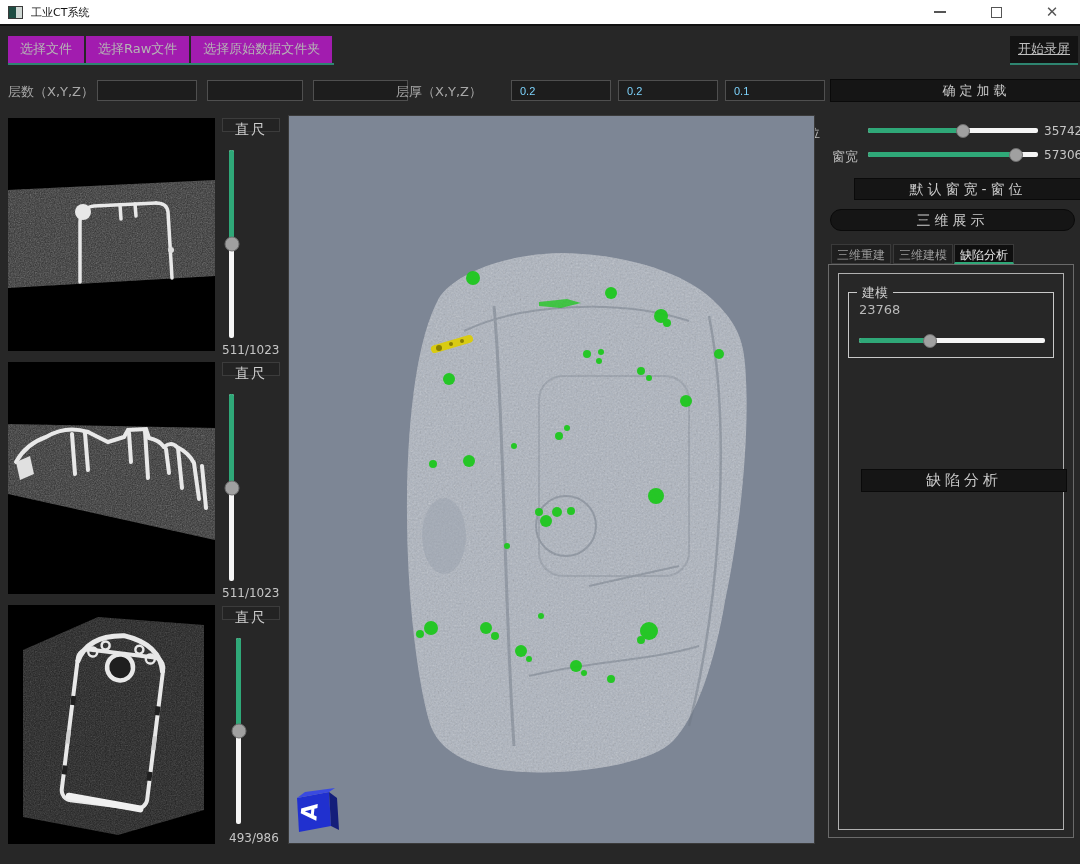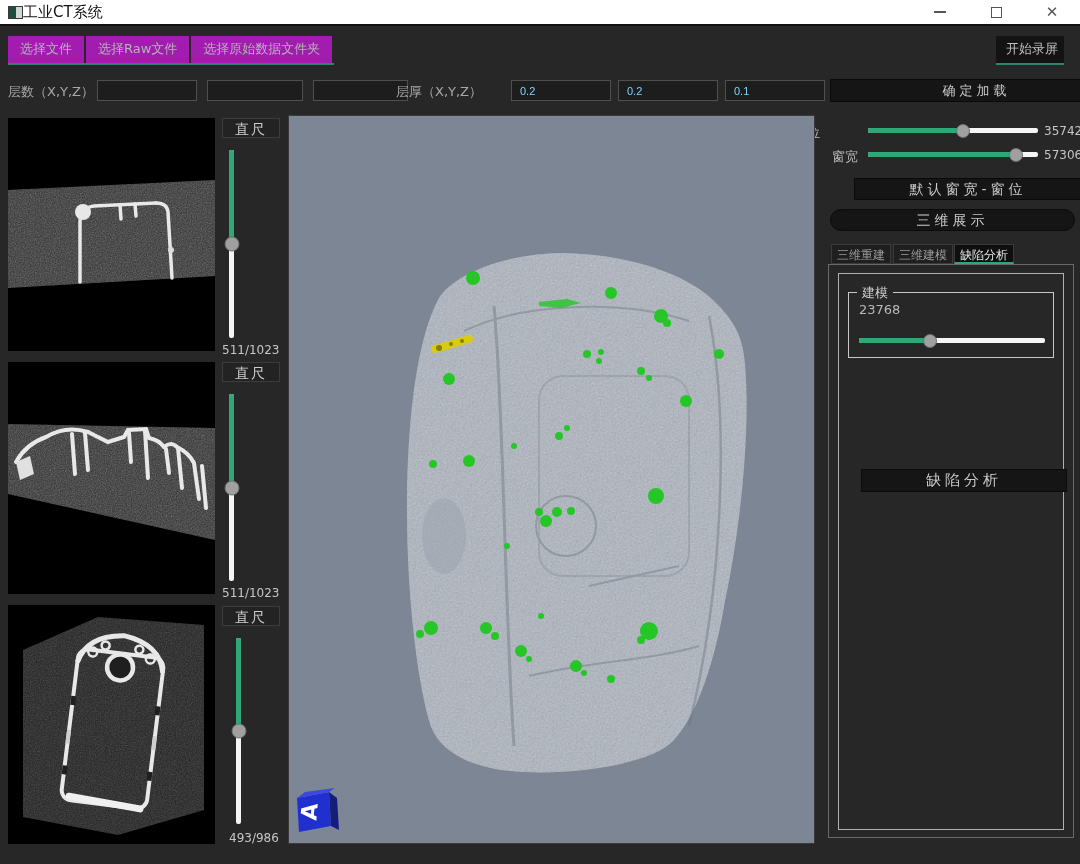--- a/index.html
+++ b/index.html
@@ -1,31 +1,31 @@
 <!DOCTYPE html>
 <html><head>
 <meta charset="utf-8">
 <style>
   * { margin:0; padding:0; box-sizing:border-box; }
   html,body { width:1080px; height:864px; background:#272727; font-family:"DejaVu Sans","Liberation Sans",sans-serif; overflow:hidden; position:relative; }
 
   
   .titlebar { position:absolute; top:0; left:0; width:1080px; height:26px; background:#ffffff; border-bottom:2px solid #111; display:flex; align-items:center; }
   .app-icon { width:15px; height:13px; margin-left:8px; background:linear-gradient(90deg,#1e4d43 0 55%,#cfd8d4 55% 100%); border:1px solid #3a3a3a; }
-  .title-text { font-size:15px; color:#111; }
+  .title-text { margin-left:8px; font-size:11px; color:#111; }
   .win-controls { position:absolute; right:0; top:0; height:24px; display:flex; }
   .win-btn { width:56px; height:24px; display:flex; align-items:center; justify-content:center; color:#444; cursor:pointer; }
   .min-glyph { width:12px; border-top:2px solid #555; display:inline-block; }
   .max-glyph { width:11px; height:11px; border:1.5px solid #555; display:inline-block; }
   .close-glyph { font-size:15px; color:#555; line-height:1; }
 
   
   .menubar { position:absolute; top:36px; left:8px; display:flex; border-bottom:2px solid #2e8570; }
   .menu-btn { background:#a21caf; color:#b5b5b5; font-size:13px; padding:4px 12px 5px; margin-right:2px; cursor:pointer; white-space:nowrap; }
-  .record-btn { position:absolute; top:36px; right:16px; width:68px; background:#131313; color:#c0c0c0; font-size:13px; padding:4px 6px 5px; text-align:right; border-bottom:2px solid #2e8570; cursor:pointer; white-space:nowrap; }
+  .record-btn { position:absolute; top:36px; right:2px; width:68px; background:#131313; color:#c0c0c0; font-size:13px; padding:4px 6px 5px; text-align:center; border-bottom:2px solid #2e8570; cursor:pointer; white-space:nowrap;text-decoration:underline; }
 
   
   .param-label { position:absolute; font-size:13px; color:#a8a8a8; top:83px; white-space:nowrap; }
   .param-input { position:absolute; top:80px; height:21px; background:#1d1d1d; border:1px solid #4f4f4f; color:#7dd3fc; font-size:11px; padding:0 8px; }
 
   
   .dark-btn { position:absolute; background:#151515; border:1px solid #0a0a0a; color:#c9c9c9; text-align:center; cursor:pointer; letter-spacing:4px; }
 
   
   .hslider { position:absolute; height:5px; background:#f5f5f5; border-radius:2px; cursor:pointer; }
@@ -41,21 +41,21 @@
   .tab { position:absolute; top:244px; height:20px; font-size:12px; color:#9a9a9a; background:#1f1f1f; border:1px solid #3a3a3a; padding:2px 5px; cursor:pointer; white-space:nowrap; }
   .tab.active { color:#e8e8e8; background:#0f0f0f; border-bottom:2px solid #2fa878; }
   .tab-frame { position:absolute; left:828px; top:264px; width:246px; height:574px; border:1px solid #6a6a6a; background:#272727; }
   .inner-frame { position:absolute; left:9px; top:8px; width:226px; height:557px; border:1px solid #b0b0b0; }
   .groupbox { position:absolute; border:1px solid #c9c9c9; }
   .groupbox .legend { position:absolute; top:-9px; left:8px; background:#272727; padding:0 5px; font-size:13px; color:#d0d0d0; }
   .group-val { position:absolute; font-size:13px; color:#b9b9b9; }
 
   
   .slice { position:absolute; left:8px; width:207px; background:#000; cursor:pointer; }
-  .ruler-btn { position:absolute; left:222px; width:58px; height:20px; background:#232323; border:1px solid #3c3c3c; color:#cfcfcf; font-size:14px; text-align:center; line-height:21px; cursor:pointer; letter-spacing:2px; }
+  .ruler-btn { position:absolute; left:222px; width:58px; height:14px; background:#232323; border:1px solid #3c3c3c; color:#cfcfcf; font-size:14px; text-align:center; line-height:21px; cursor:pointer; letter-spacing:2px; }
 
   
   .viewport { position:absolute; left:288px; top:115px; width:527px; height:729px; background:#7d8695; border:1px solid #3a3a3a; cursor:grab; }
   svg { display:block; }
 </style>
 </head>
 <body>
 
 <div class="titlebar">
   <div class="app-icon"></div>

